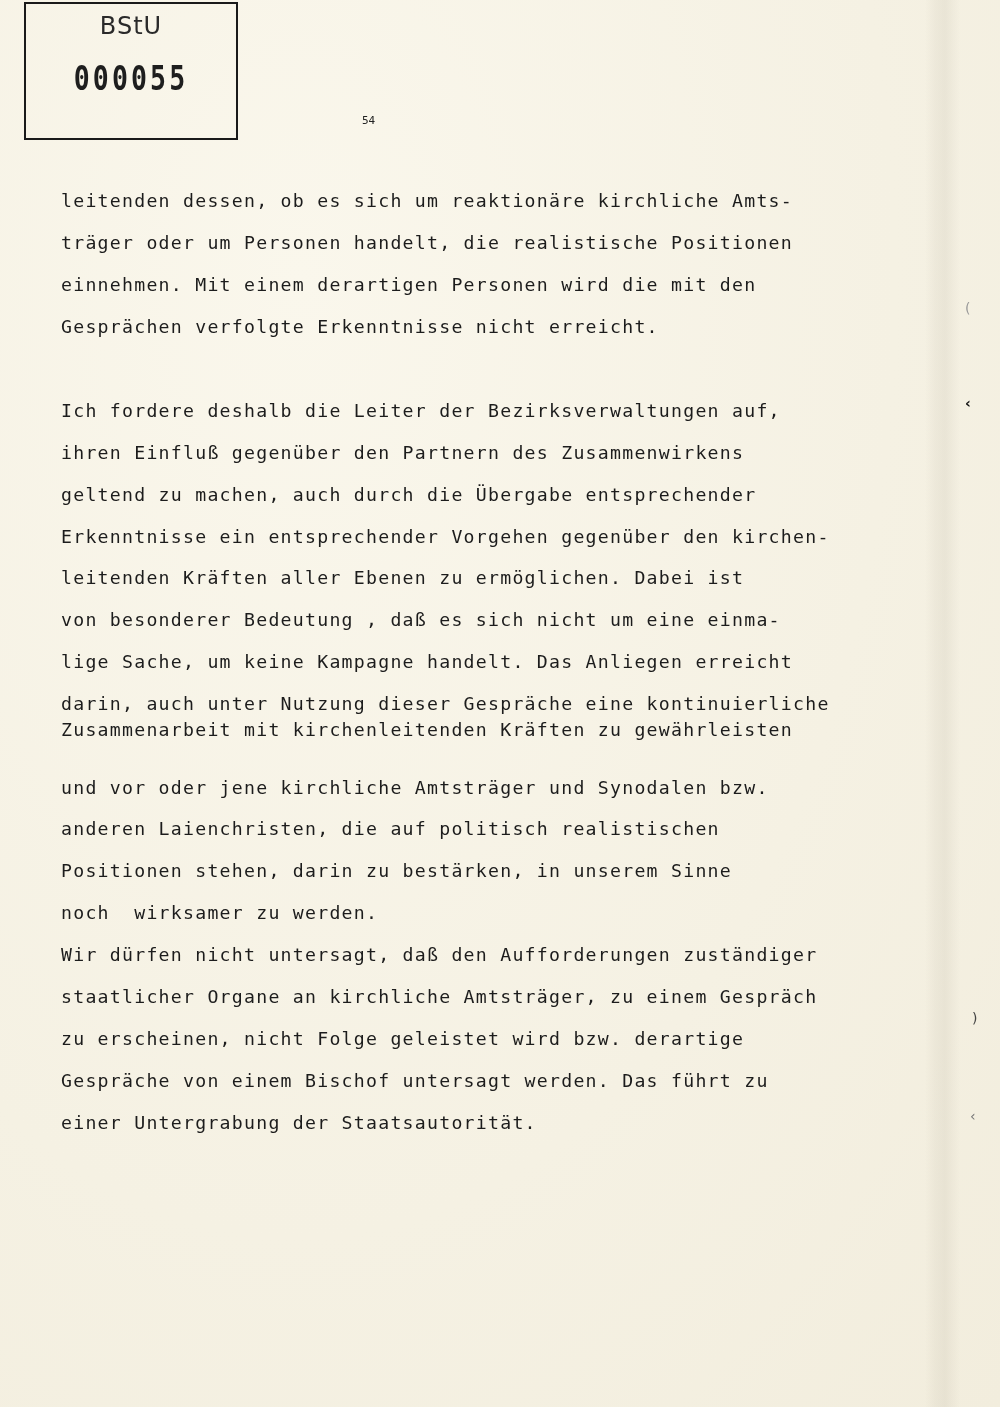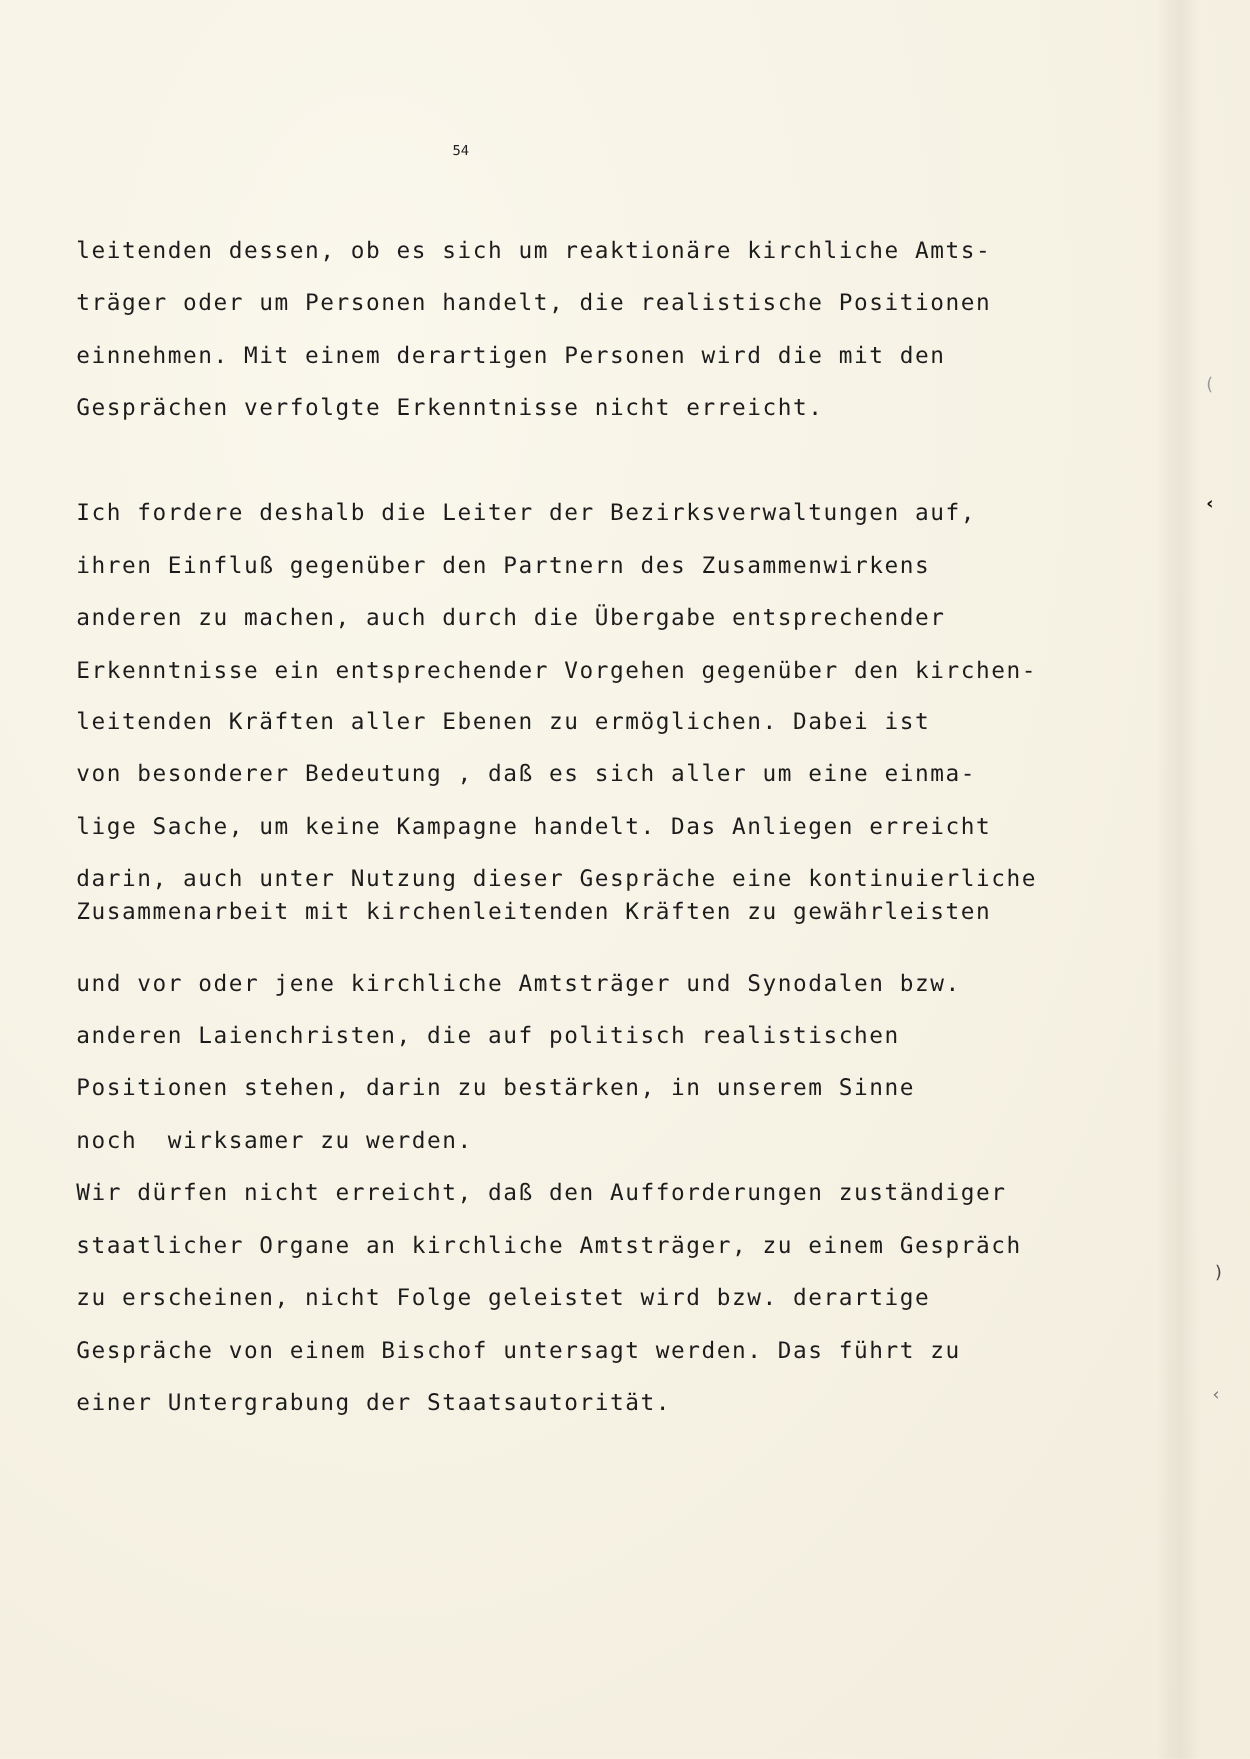--- a/index.html
+++ b/index.html
@@ -82,44 +82,48 @@
       font-family: "DejaVu Sans", sans-serif;
       color: #333;
       font-size: 14px;
     }
   </style>
 </head>
 <body>
 
 <div class="page">
 
+  <div class="stamp">
+    <div class="stamp-label">BStU</div>
+    <div class="stamp-number">000055</div>
+  </div>
 
   <div class="page-number">54</div>
 
   <div class="body-text">
 
     <div class="line" style="top:0px">leitenden dessen, ob es sich um reaktionäre kirchliche Amts-</div>
     <div class="line" style="top:42px">träger oder um Personen handelt, die realistische Positionen</div>
     <div class="line" style="top:84px">einnehmen. Mit einem derartigen Personen wird die mit den</div>
     <div class="line" style="top:126px">Gesprächen verfolgte Erkenntnisse nicht erreicht.</div>
 
     <div class="line" style="top:210px">Ich fordere deshalb die Leiter der Bezirksverwaltungen auf,</div>
     <div class="line" style="top:252px">ihren Einfluß gegenüber den Partnern des Zusammenwirkens</div>
-    <div class="line" style="top:294px">anderen zu machen, auch durch die Übergabe entsprechender</div>
+    <div class="line" style="top:294px">geltend zu machen, auch durch die Übergabe entsprechender</div>
     <div class="line" style="top:336px">Erkenntnisse ein entsprechender Vorgehen gegenüber den kirchen-</div>
     <div class="line" style="top:377px">leitenden Kräften aller Ebenen zu ermöglichen. Dabei ist</div>
-    <div class="line" style="top:419px">von besonderer Bedeutung , daß es sich aller um eine einma-</div>
+    <div class="line" style="top:419px">von besonderer Bedeutung , daß es sich nicht um eine einma-</div>
     <div class="line" style="top:461px">lige Sache, um keine Kampagne handelt. Das Anliegen erreicht</div>
     <div class="line" style="top:503px">darin, auch unter Nutzung dieser Gespräche eine kontinuierliche</div>
     <div class="line" style="top:529px">Zusammenarbeit mit kirchenleitenden Kräften zu gewährleisten</div>
     <div class="line" style="top:587px">und vor oder jene kirchliche Amtsträger und Synodalen bzw.</div>
     <div class="line" style="top:628px">anderen Laienchristen, die auf politisch realistischen</div>
     <div class="line" style="top:670px">Positionen stehen, darin zu bestärken, in unserem Sinne</div>
     <div class="line" style="top:712px">noch  wirksamer zu werden.</div>
-    <div class="line" style="top:754px">Wir dürfen nicht erreicht, daß den Aufforderungen zuständiger</div>
+    <div class="line" style="top:754px">Wir dürfen nicht untersagt, daß den Aufforderungen zuständiger</div>
     <div class="line" style="top:796px">staatlicher Organe an kirchliche Amtsträger, zu einem Gespräch</div>
     <div class="line" style="top:838px">zu erscheinen, nicht Folge geleistet wird bzw. derartige</div>
     <div class="line" style="top:880px">Gespräche von einem Bischof untersagt werden. Das führt zu</div>
     <div class="line" style="top:922px">einer Untergrabung der Staatsautorität.</div>
   </div>
 
   <div class="margin-mark" style="left:965px; top:300px; color:#999;">(</div>
   <div class="margin-mark" style="left:965px; top:395px; color:#111; font-weight:bold;">‹</div>
   <div class="margin-mark" style="left:972px; top:1010px; color:#444;">)</div>
   <div class="margin-mark" style="left:970px; top:1108px; color:#777;">‹</div>

